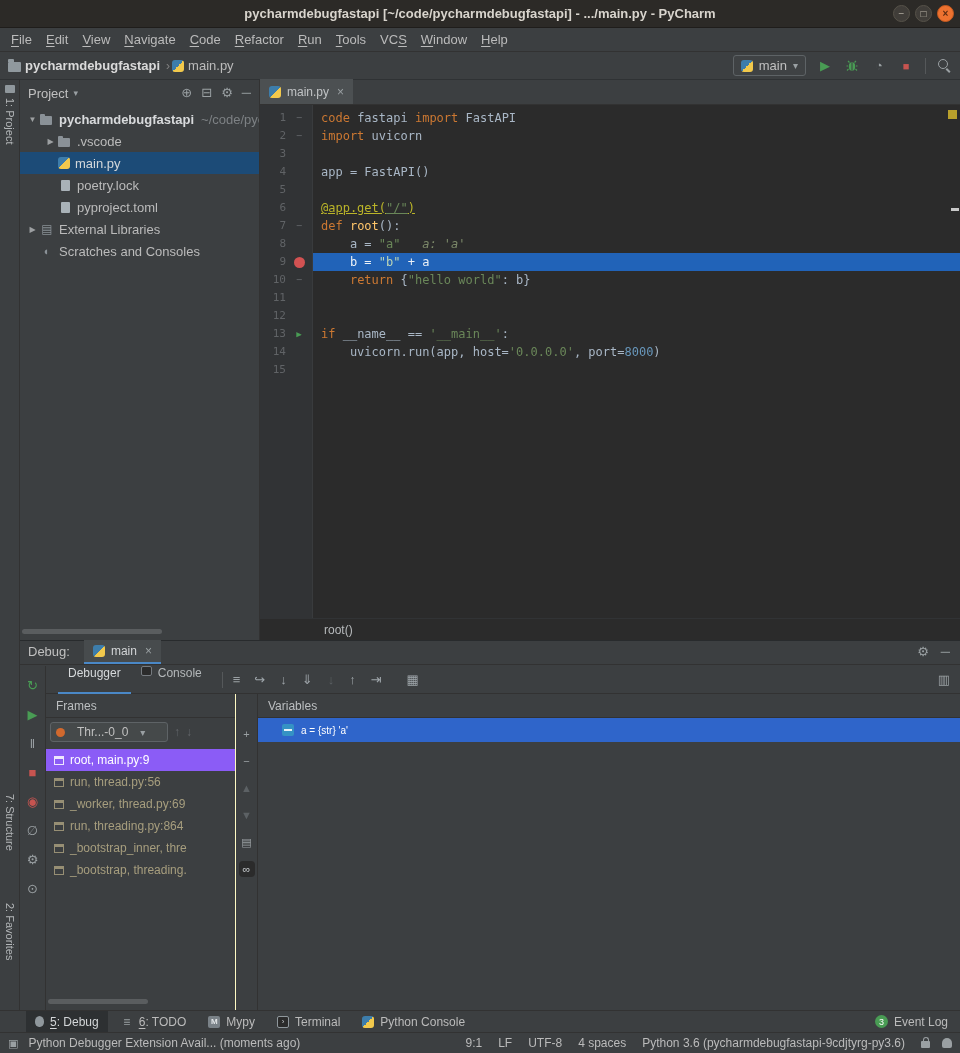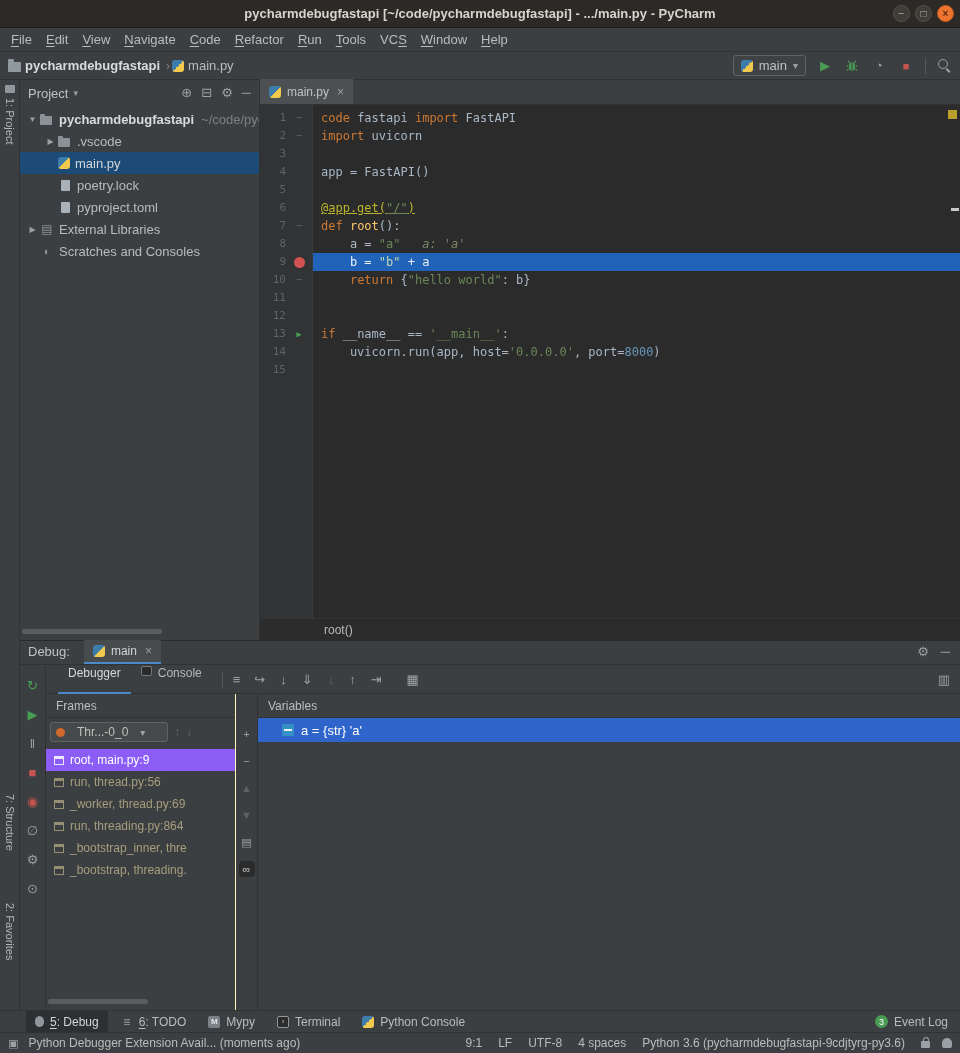--- a/index.html
+++ b/index.html
@@ -144,21 +144,21 @@
   .frame-ic{width:10px;height:9px;border:1px solid currentColor;position:relative;flex:none;opacity:.85}
   .frame-ic::before{content:'';position:absolute;left:0;right:0;top:0;height:2px;background:currentColor}
   .frames-scroll{left:2px;bottom:6px;width:100px}
   .mid-strip{position:absolute;left:216px;top:28px;width:22px;bottom:0;background:#3c3f41;border-right:1px solid #323232;
     display:flex;flex-direction:column;align-items:center;padding-top:32px}
   .strip-ic{width:16px;height:16px;display:flex;align-items:center;justify-content:center;color:#9aa0a3;
     font-size:11px;margin-bottom:11px;border-radius:4px}
   .strip-ic.dis{color:#5c6164}
   .strip-ic.active{background:#2b2b2b;color:#c7cbce}
   .vars-panel{position:absolute;left:238px;top:28px;right:0;bottom:0;background:#3c3f41}
-  .var-row{height:24px;display:flex;align-items:center;gap:7px;padding-left:24px;font-size:13px;color:#c0c0c0}
+  .var-row{height:24px;display:flex;align-items:center;gap:7px;padding-left:24px;font-size:10px;color:#c0c0c0}
   .var-row.selected{background:#2f65ca;color:#ffffff}
   .var-ic{width:12px;height:12px;border-radius:2px;background:#3592c4;position:relative;flex:none}
   .var-ic::before{content:'';position:absolute;left:2px;right:2px;top:5px;height:2px;background:#e8f2f8}
 
   
   .bottom-bar{position:absolute;left:0;right:0;top:1010px;height:22px;background:#3c3f41;border-top:1px solid #323232;
     display:flex;align-items:center;padding-left:26px}
   .bottom-tabs{display:flex;align-items:center;gap:4px;height:100%}
   .btab{height:100%;display:flex;align-items:center;gap:6px;padding:0 9px;font-size:12px;color:#bbbbbb}
   .btab.active{background:#2d3032;color:#d3d6d8}

